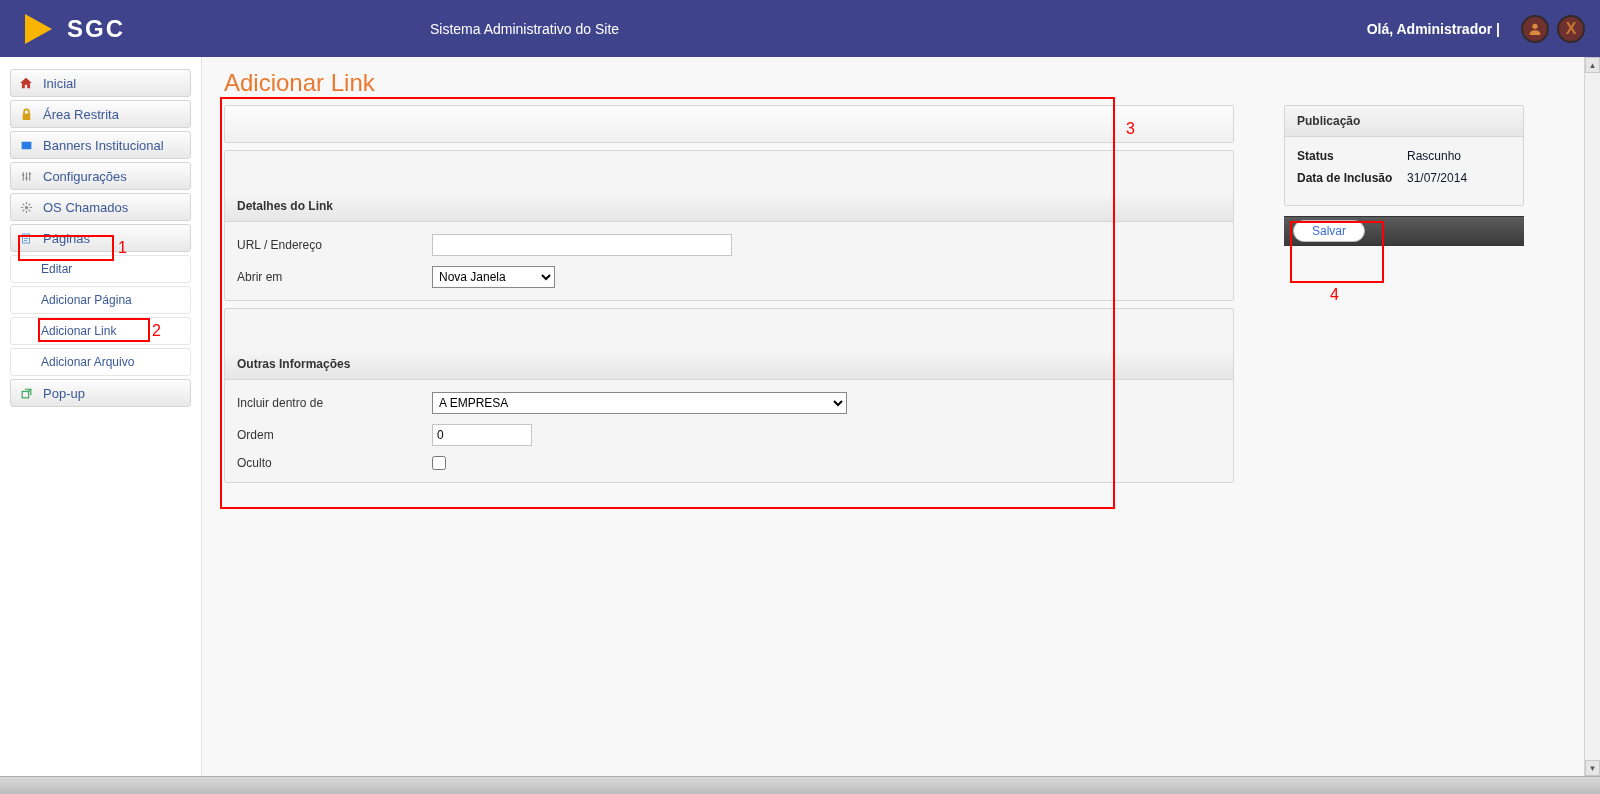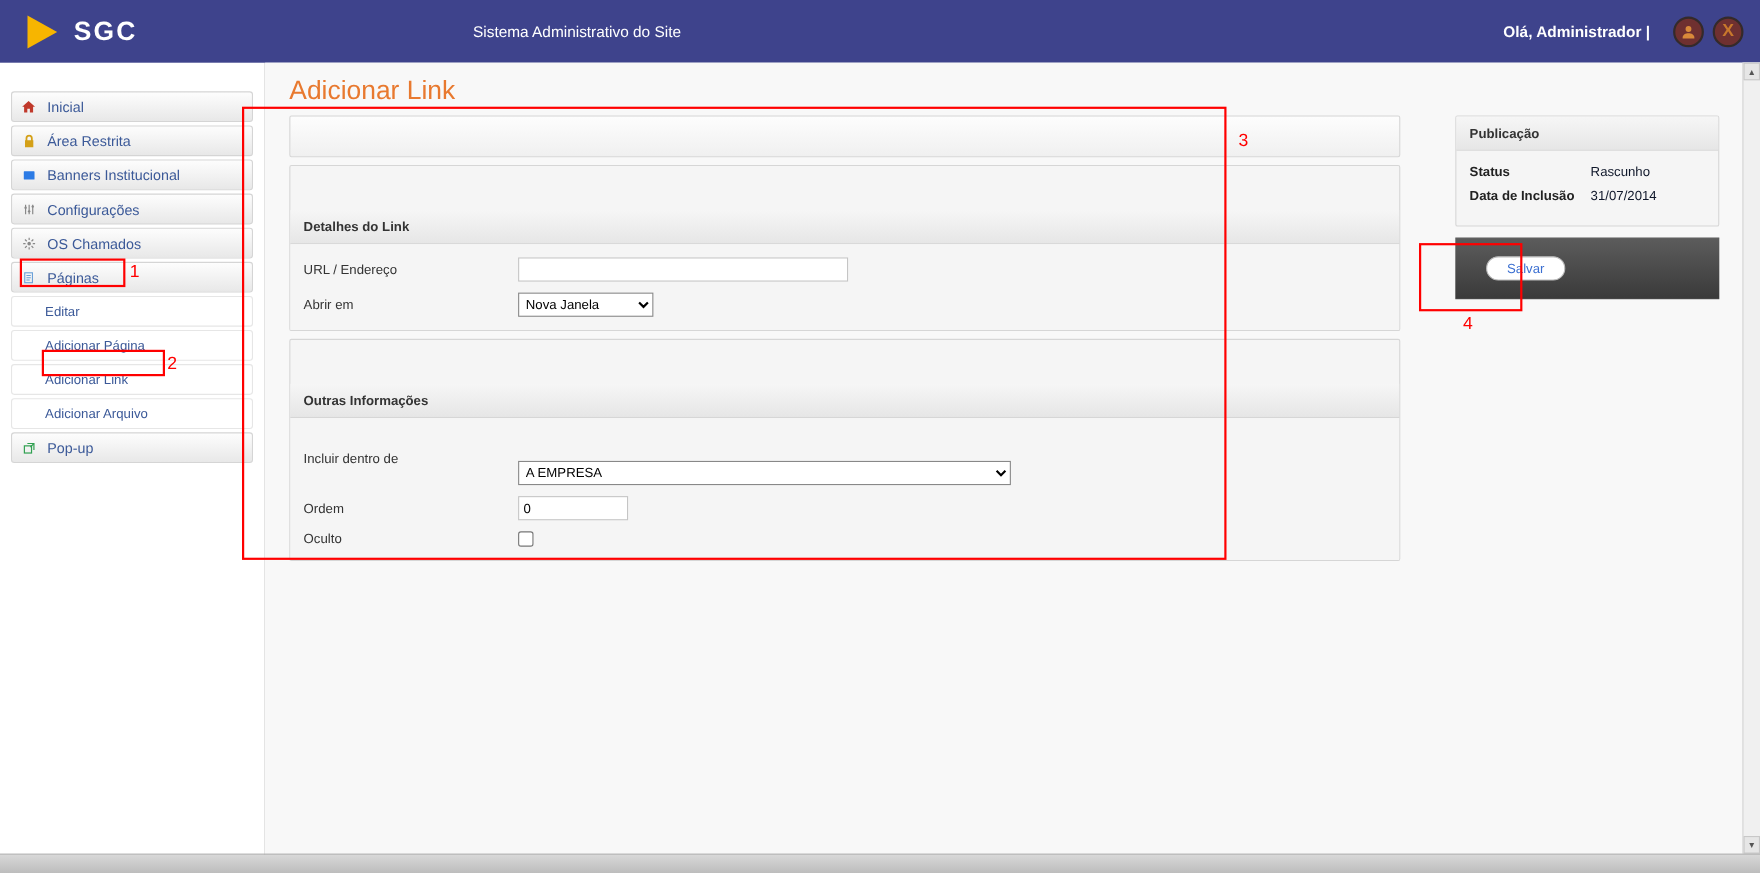--- a/index.html
+++ b/index.html
@@ -39,23 +39,23 @@
       display: flex; align-items: center; justify-content: center;
       border: 2px solid #342a2a;
       cursor: pointer;
     }
     .user-icon-svg { width: 16px; height: 16px; }
     .close-x { color: #c8782c; font-weight: bold; font-size: 16px; }
 
     
     .body-area { display: flex; height: calc(100% - 57px); }
     .sidebar {
-      width: 241px;
+      width: 202px;
       background: #ffffff;
-      padding: 26px 10px;
+      padding: 12px 10px;
       border-right: 1px solid #e4e4e4;
       text-align: right;
     }
     .content {
       flex: 1;
       background: #f8f8f8;
       padding: 12px 22px;
       position: relative;
     }
 
@@ -131,21 +131,21 @@
       border: 1px solid #c5c5c5; height: 22px; padding: 0 4px;
       font-size: 12px; background: #fff;
     }
     .txt-input.w300 { width: 300px; }
     .txt-input.w100 { width: 100px; }
     .sel {
       border: 1px solid #888; height: 22px; font-size: 12px; background: #fff;
       padding: 0 2px;
     }
     .sel.w100 { width: 123px; }
-    .sel.w410 { width: 448px; margin-top: 27px; }
+    .sel.w410 { width: 415px; }
     .chk { width: 14px; height: 14px; }
 
     
     .pub-panel {
       border: 1px solid #d6d6d6;
       border-radius: 2px;
       background: #f5f5f5;
     }
     .pub-header {
       background: linear-gradient(to bottom, #f6f6f6, #e6e6e6);
@@ -153,22 +153,22 @@
       font-weight: bold; font-size: 12px; color: #333;
       border-bottom: 1px solid #d6d6d6;
     }
     .pub-body { padding: 12px; font-size: 12px; }
     .pub-row { display: flex; margin-bottom: 8px; }
     .pub-row .k { width: 110px; font-weight: bold; color: #222; }
     .pub-row .v { color: #0f172a; }
     .pub-actionbar {
       margin-top: 10px;
       background: linear-gradient(to bottom, #5c5c5c, #3a3a3a);
-      height: 56px;
-      display: flex; align-items: center; padding-left: 28px;
+      height: 30px;
+      display: flex; align-items: center; padding-left: 9px;
       border: 1px solid #333;
       border-left: none; border-right: none;
     }
     .save-btn {
       background: #fff; color: #3b6fd1;
       border: 1px solid #bbb; border-radius: 11px;
       height: 22px; padding: 0 18px; font-size: 12px; cursor: pointer;
     }
 
     

